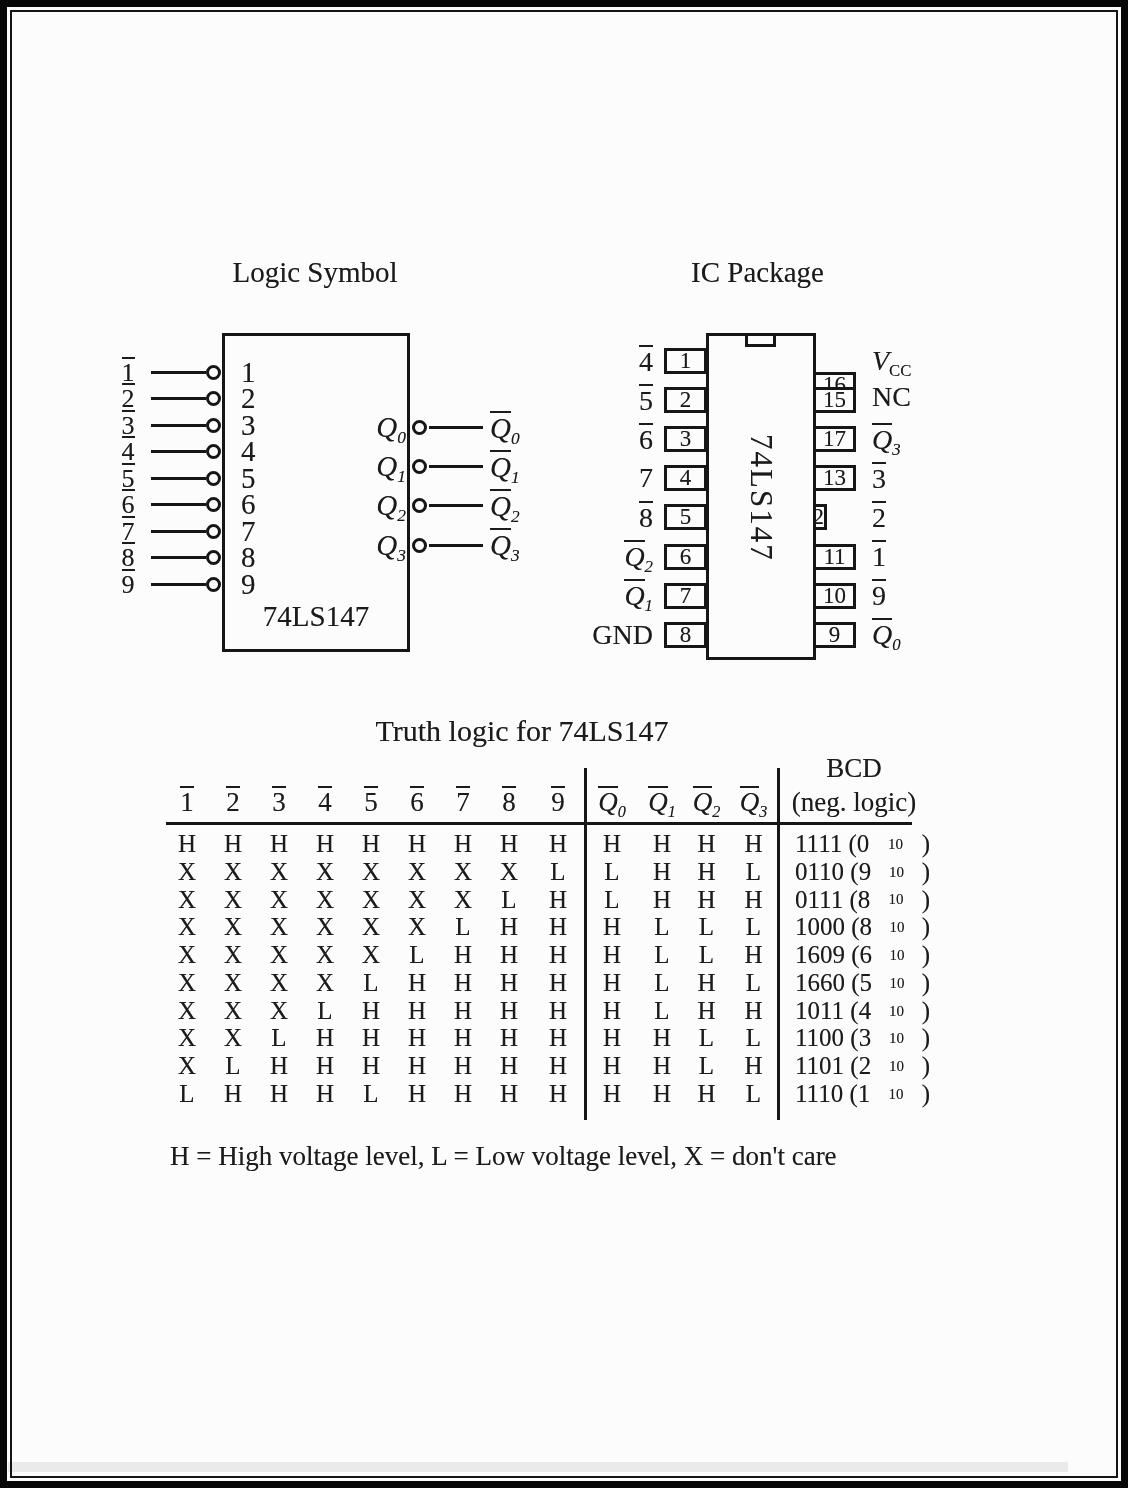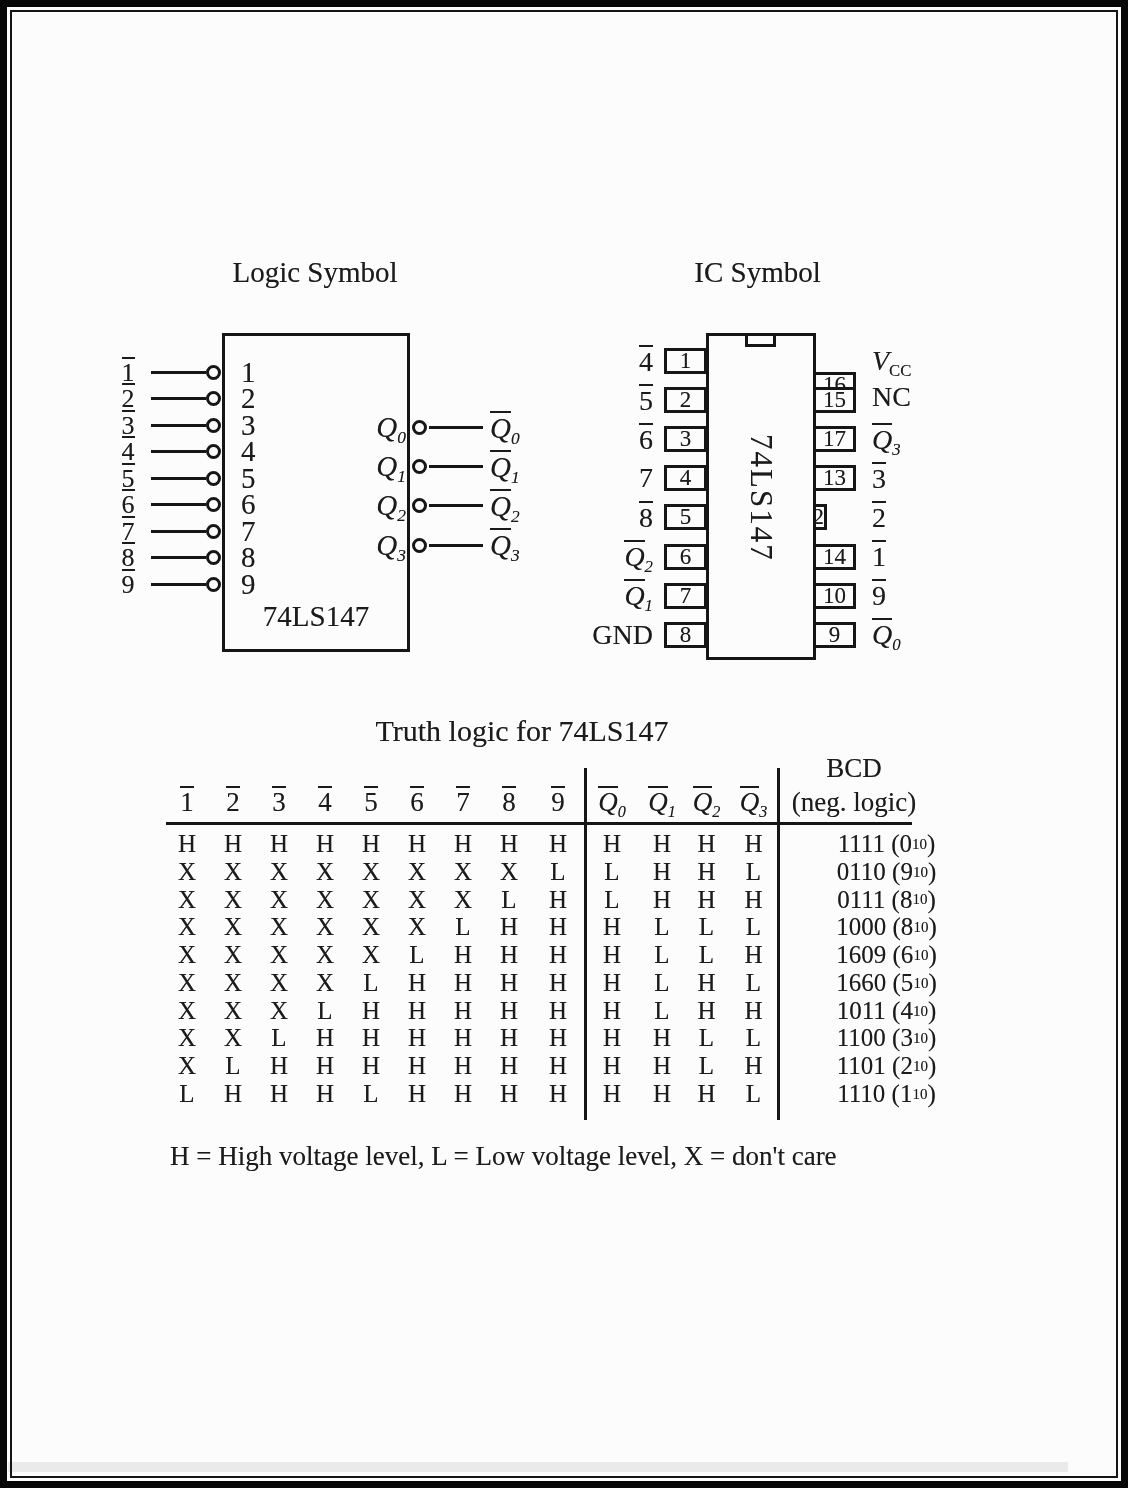--- a/index.html
+++ b/index.html
@@ -45,21 +45,21 @@
   #tt-title { left:322px; top:714px; width:400px; text-align:center; font-size:30px; }
   #tt-bcd-line1 { left:778px; top:753px; width:152px; text-align:center; font-size:27px; }
   .tt-grid { display:grid; grid-template-columns:46px 46px 46px 46px 46px 46px 46px 46px 52px 56px 44px 45px 49px 152px; }
   #tt-head { left:164px; top:779px; height:42px; }
   .tt-hcell { display:flex; align-items:flex-end; justify-content:center; font-size:27px; padding-bottom:3px; }
   #tt-rule   { left:166px; top:822px; width:746px; height:3px; background:#161616; }
   #tt-vline1 { left:584px; top:768px; width:3px; height:352px; background:#161616; }
   #tt-vline2 { left:777px; top:768px; width:3px; height:352px; background:#161616; }
   #tt-rows { left:164px; top:830px; grid-auto-rows:27.8px; }
   .tt-cell { display:flex; align-items:center; justify-content:center; font-size:25px; }
-  .tt-bcd  { justify-content:center; padding-left:17px; white-space:nowrap;margin-left:48px; }
+  .tt-bcd  { justify-content:space-between; padding-left:17px; white-space:nowrap; }
   #tt-legend { left:170px; top:1141px; font-size:27px; }
 
   
   .ov { display:inline-block; border-top:2.5px solid #1b1b1b; padding-top:1px; line-height:1.0; }
   sub { font-size:0.6em; vertical-align:-0.35em; line-height:0; }
   i { font-style:italic; }
 </style>
 </head>
 <body>
 
@@ -183,21 +183,21 @@
         <div class="ls-out-bubble"></div>
         <div class="ls-out-wire"></div>
         <div class="ls-out-ext">
           <span><span class="ov"><i>Q</i></span><sub style="font-style: italic;">3</sub></span>
         </div>
       </div>
     </div>
 </div>
 
 <div>
-  <div class="abs" id="ic-title">IC Symbol</div>
+  <div class="abs" id="ic-title">IC Package</div>
   <div class="abs" id="ic-body"></div>
   <div class="abs" id="ic-notch"></div>
   <div class="abs" id="ic-chip-label">74LS147</div>
   <div id="ic-pins">
       <div class="ic-pin-box abs" style="left: 664px; top: 348px;">1</div>
       <div class="ic-pin-label ic-lab-left abs" style="left: 553px; top: 348px;">
         <span><span class="ov"><span>4</span></span></span>
       </div>
       <div class="ic-pin-box abs" style="left: 664px; top: 387.1px;">2</div>
       <div class="ic-pin-label ic-lab-left abs" style="left: 553px; top: 387.1px;">
@@ -240,21 +240,21 @@
         <span><span class="ov"><i>Q</i></span><sub style="font-style: italic;">3</sub></span>
       </div>
       <div class="ic-pin-box abs" style="left: 813px; top: 465.3px;">13</div>
       <div class="ic-pin-label ic-lab-right abs" style="left: 872px; top: 465.3px;">
         <span><span class="ov"><span>3</span></span></span>
       </div>
       <div class="ic-pin-box abs" style="left: 784px; top: 504.4px; text-align: right;">12</div>
       <div class="ic-pin-label ic-lab-right abs" style="left: 872px; top: 504.4px;">
         <span><span class="ov"><span>2</span></span></span>
       </div>
-      <div class="ic-pin-box abs" style="left: 813px; top: 543.5px;">14</div>
+      <div class="ic-pin-box abs" style="left: 813px; top: 543.5px;">11</div>
       <div class="ic-pin-label ic-lab-right abs" style="left: 872px; top: 543.5px;">
         <span><span class="ov"><span>1</span></span></span>
       </div>
       <div class="ic-pin-box abs" style="left: 813px; top: 582.6px;">10</div>
       <div class="ic-pin-label ic-lab-right abs" style="left: 872px; top: 582.6px;">
         <span><span class="ov"><span>9</span></span></span>
       </div>
       <div class="ic-pin-box abs" style="left: 813px; top: 621.7px;">9</div>
       <div class="ic-pin-label ic-lab-right abs" style="left: 872px; top: 621.7px;">
         <span><span class="ov"><i>Q</i></span><sub style="font-style: italic;">0</sub></span>

